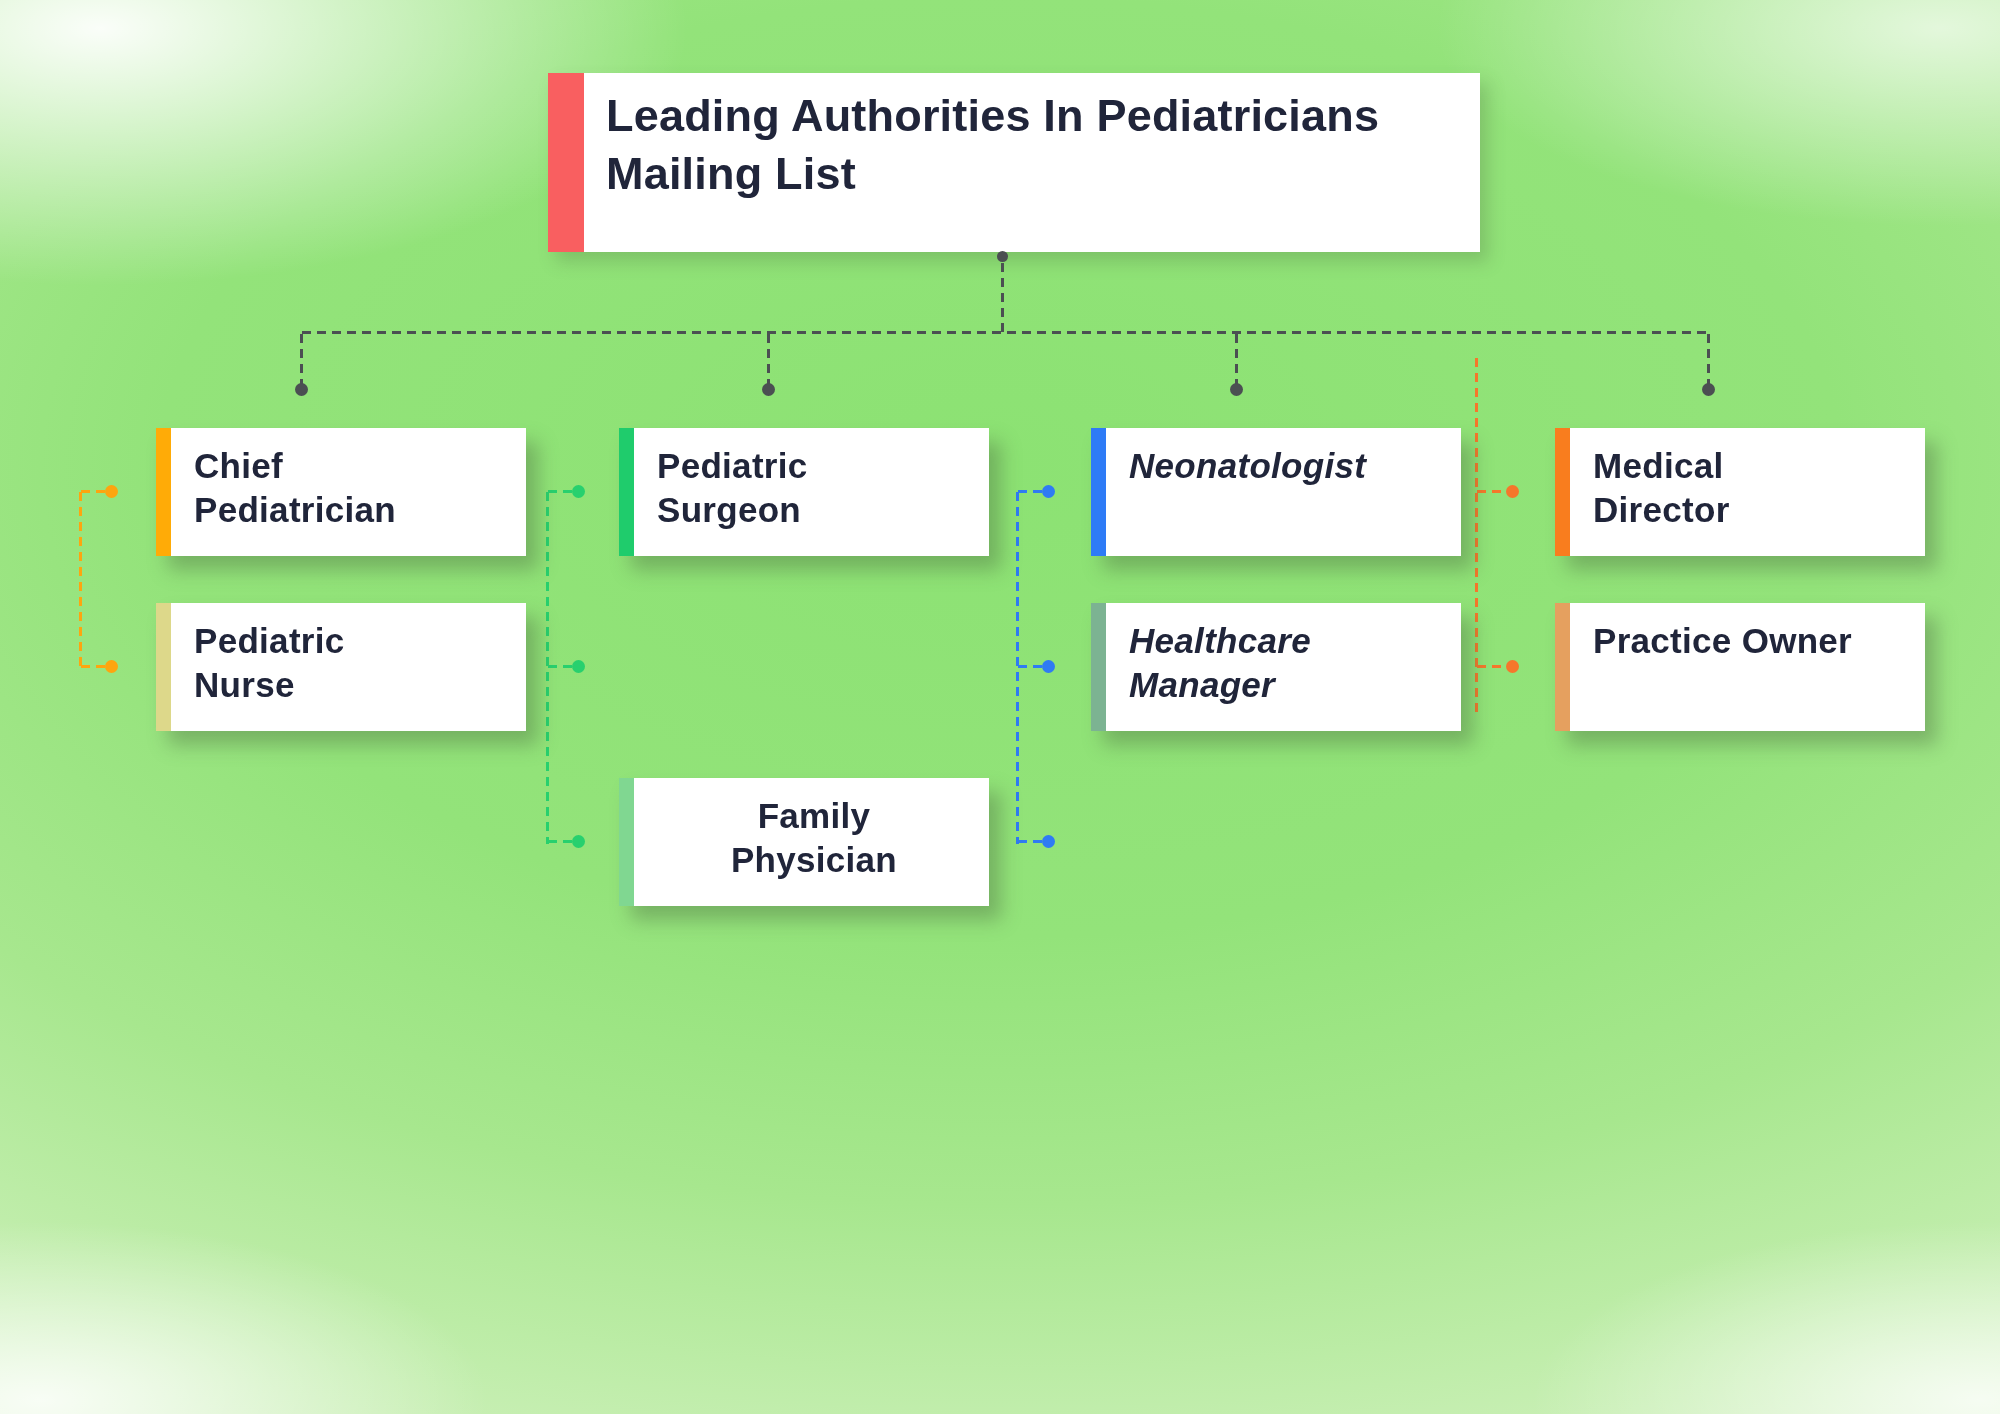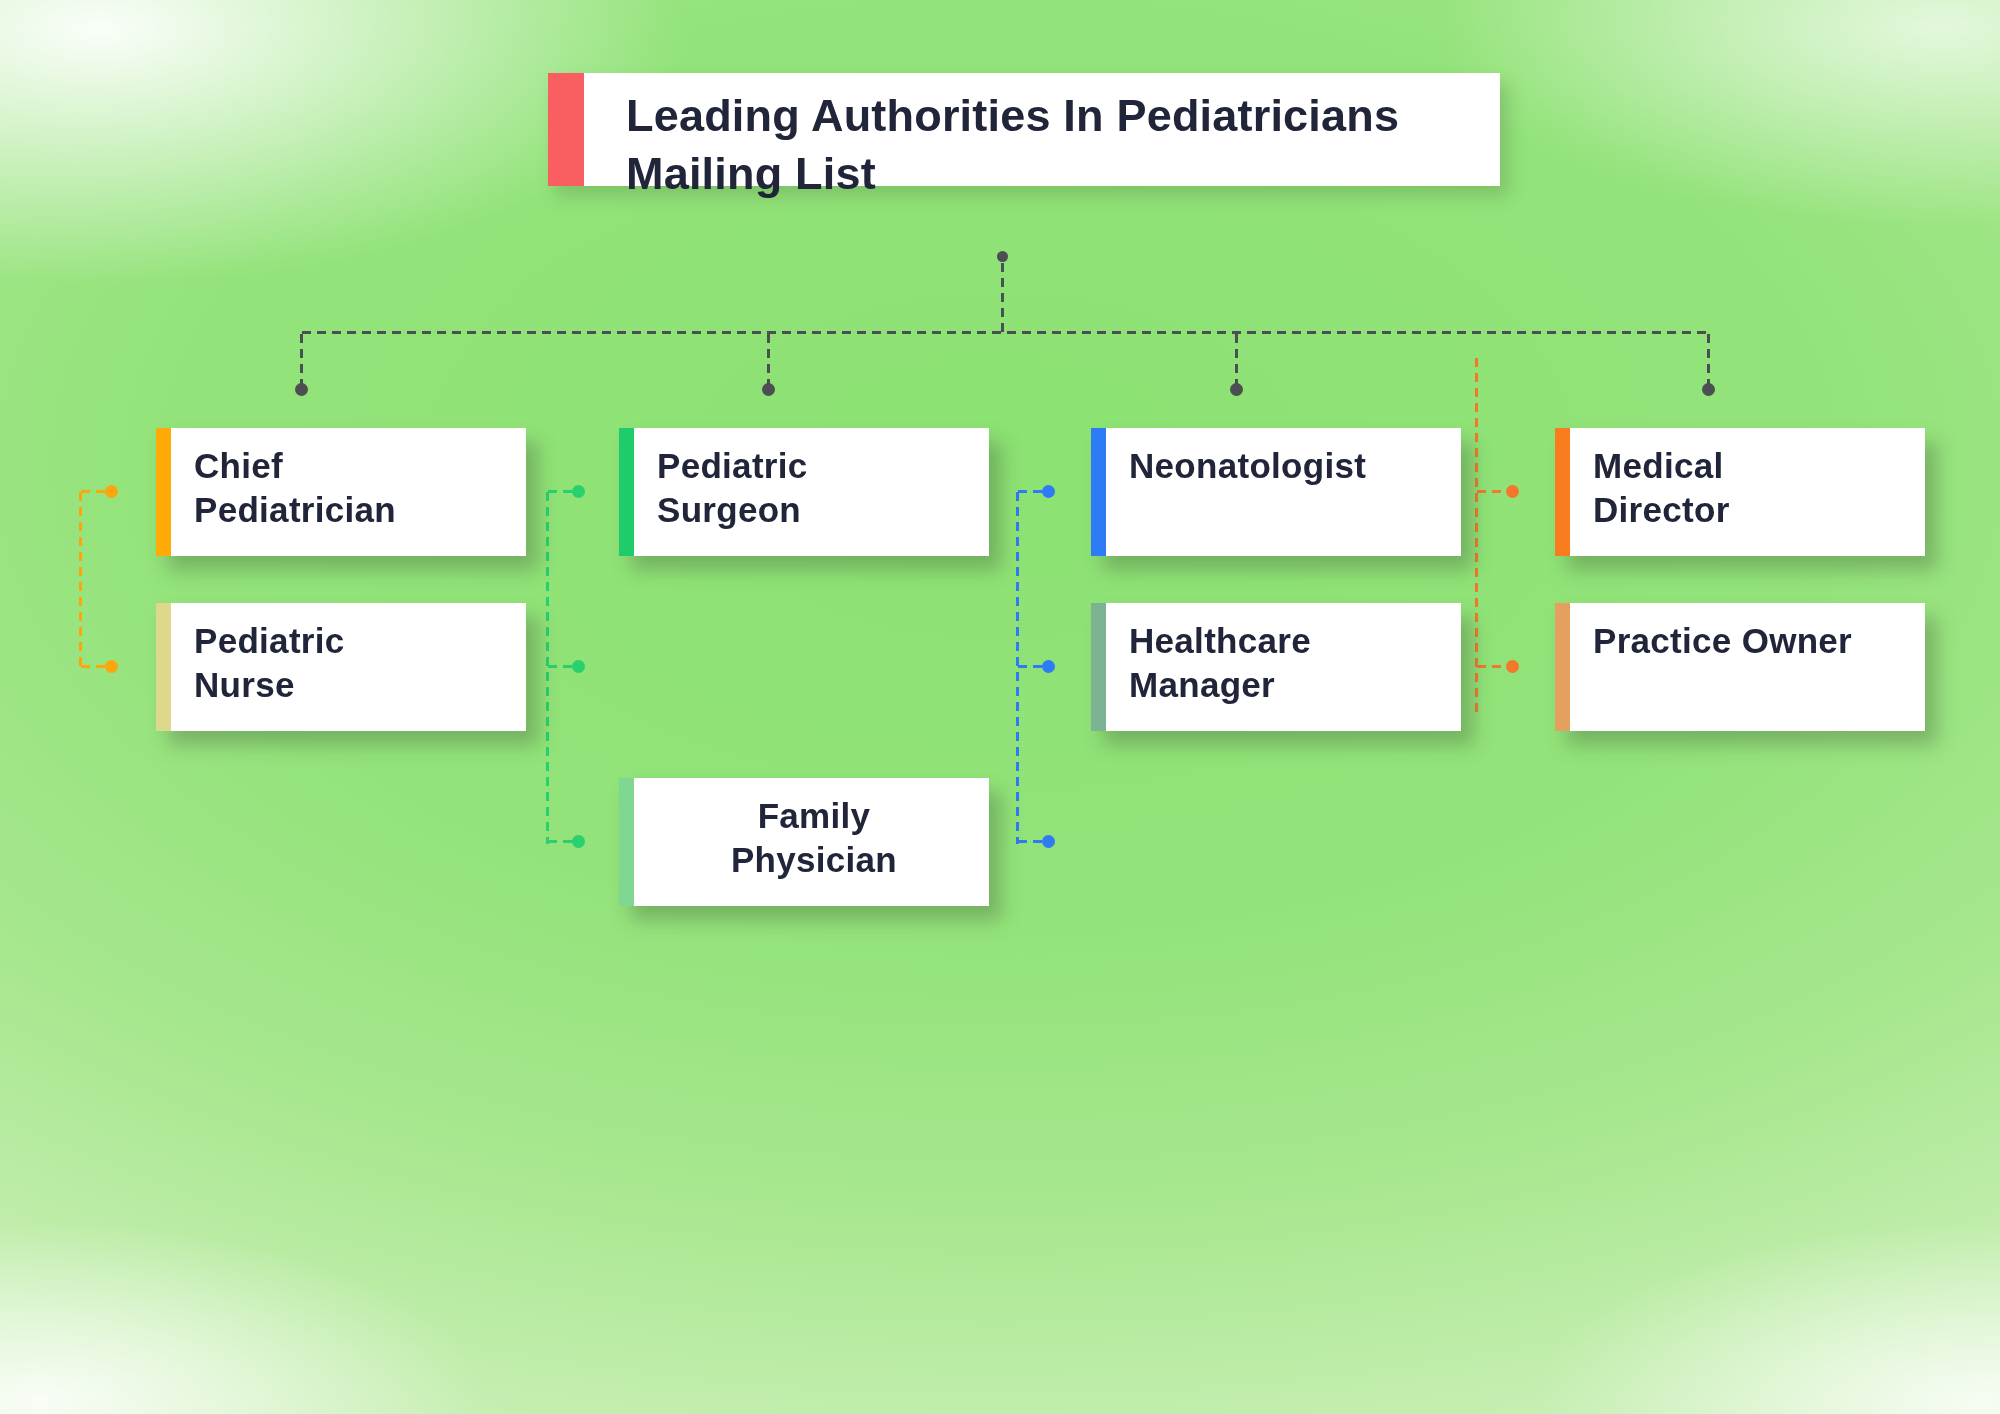--- a/index.html
+++ b/index.html
@@ -22,43 +22,42 @@
   .card::before{
     content:"";position:absolute;left:0;top:0;bottom:0;width:15px;
     background:var(--accent,#ccc);
   }
   .card-label{
     display:block;padding:16px 18px 0 38px;
     font-size:35px;line-height:1.26;font-weight:700;letter-spacing:.3px;
     color:#20253a;white-space:pre-line;
   }
   .title-box{
-    position:absolute;left:548px;top:73px;width:932px;height:113px;background:#ffffff;
+    position:absolute;left:548px;top:73px;width:932px;height:179px;background:#ffffff;
     box-shadow:8px 10px 16px rgba(70,100,60,.25);
-    padding-left:20px;
   }
   .title-box::before{
     content:"";position:absolute;left:0;top:0;bottom:0;width:36px;
     background:var(--accent,#f95f60);
   }
   .title-text{
     display:block;padding:14px 16px 0 58px;
     font-size:45px;line-height:1.28;font-weight:700;letter-spacing:.2px;
     color:#20253a;white-space:pre-line;
   }
   
   .group{position:absolute;inset:0;pointer-events:none;}
   .hdash{position:absolute;height:3px;background:repeating-linear-gradient(90deg,var(--c,#4b4b4b) 0 9px,transparent 9px 15px);}
   .vdash{position:absolute;width:3px;background:repeating-linear-gradient(180deg,var(--c,#4b4b4b) 0 9px,transparent 9px 15px);}
   .dot{position:absolute;border-radius:50%;background:var(--c,#4b4b4b);}
   .d11{width:11px;height:11px;}
   .d13{width:13px;height:13px;}
   
   .r0{top:428px;} .r1{top:603px;} .r2{top:778px;text-align:center;}
-  .c0{left:128px;} .c1{left:591px;} .c2{left:1063px;} .c3{left:1527px;}
+  .c0{left:128px;} .c1{left:591px;} .c2{left:1063px;font-style:italic;} .c3{left:1527px;}
 </style>
 </head>
 <body>
 
 <div class="canvas">
 
   <div class="title-box" style="--accent: #f95f60;">
     <span class="title-text">Leading Authorities In Pediatricians
 Mailing List</span>
   </div>

